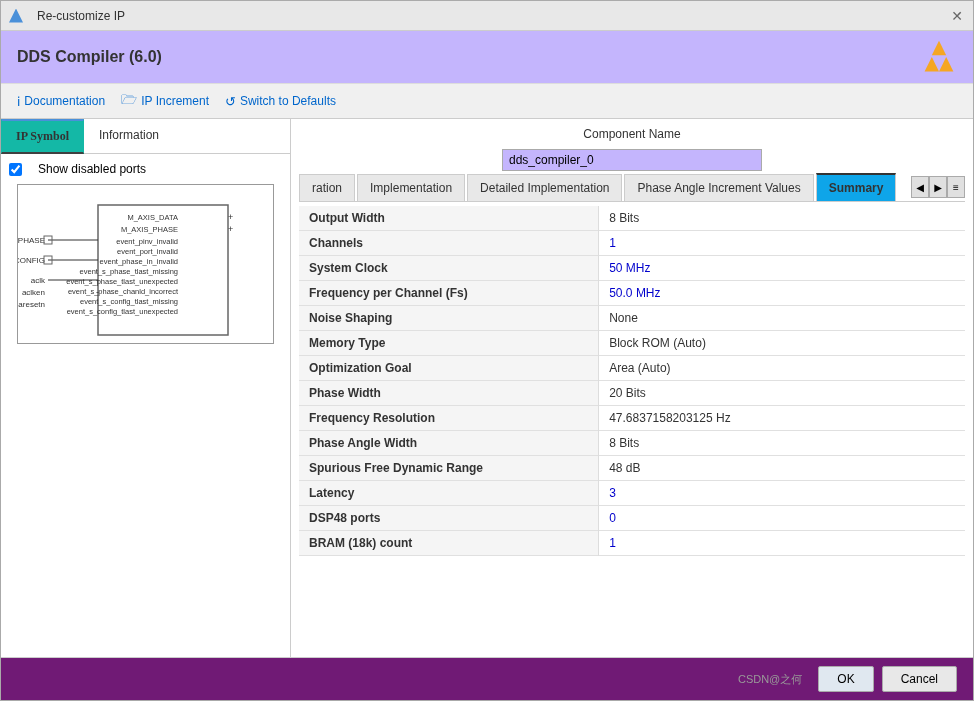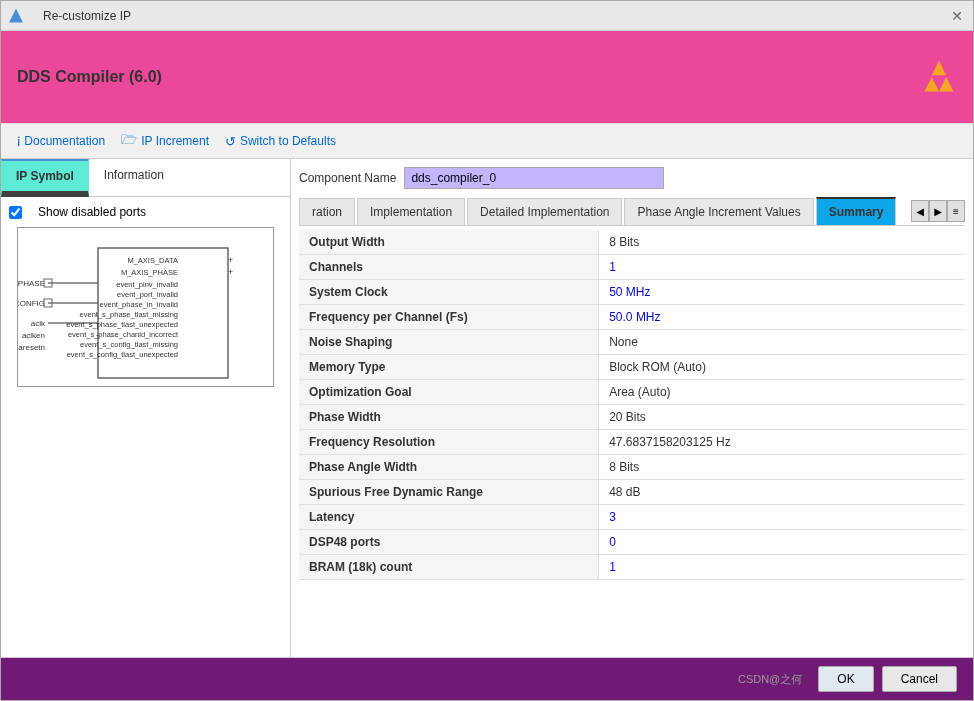--- a/index.html
+++ b/index.html
@@ -1,45 +1,45 @@
 <!DOCTYPE html>
 <html><head>
   <meta charset="utf-8">
   <style>
     * { box-sizing: border-box; margin: 0; padding: 0; }
     body { font-family: Arial, sans-serif; font-size: 12px; background: #f0f0f0; width: 974px; height: 701px; overflow: hidden; }
 
     .window { width: 974px; height: 701px; background: #f0f0f0; display: flex; flex-direction: column; border: 1px solid #aaa; }
 
     .title-bar { background: #e8e8e8; height: 30px; display: flex; align-items: center; padding: 0 8px; border-bottom: 1px solid #ccc; justify-content: space-between; }
-    .title-bar-left { display: flex; align-items: center; gap: 20px; }
+    .title-bar-left { display: flex; align-items: center; gap: 14px; }
     .title-bar-icon { width: 14px; height: 14px; background: #4a90d9; clip-path: polygon(50% 0%, 0% 100%, 100% 100%); }
     .title-bar-text { font-size: 12px; color: #333; font-weight: normal; }
     .title-bar-close { width: 16px; height: 16px; cursor: pointer; color: #666; font-size: 14px; display: flex; align-items: center; justify-content: center; }
 
-    .header { background: #ec4899; padding: 28px 16px; border-bottom: 1px solid #ddd; display: flex; align-items: center; justify-content: space-between; }
+    .header { background: #c4b5fd; padding: 8px 16px; border-bottom: 1px solid #ddd; display: flex; align-items: center; justify-content: space-between; }
     .header-title { font-size: 16px; font-weight: bold; color: #333; }
 
     .toolbar { background: #f0f0f0; padding: 6px 16px; border-bottom: 1px solid #ccc; display: flex; align-items: center; gap: 16px; }
     .toolbar-btn { display: flex; align-items: center; gap: 4px; color: #0066cc; cursor: pointer; font-size: 12px; text-decoration: none; }
     .toolbar-icon { font-size: 13px; }
 
     .main-content { display: flex; flex: 1; overflow: hidden; }
 
     .left-panel { width: 290px; background: white; border-right: 1px solid #ccc; display: flex; flex-direction: column; }
     .left-tabs { display: flex; border-bottom: 1px solid #ccc; }
     .left-tab { padding: 8px 14px; font-size: 12px; cursor: pointer; border: 1px solid transparent; color: #333; }
-    .left-tab.active { background: #5eead4; border-bottom: 6px solid #404040; border-top: 2px solid #4a90d9; font-weight: bold; margin-bottom: -1px; }
+    .left-tab.active { background: #14b8a6; border-bottom: 2px solid #404040; border-top: 2px solid #4a90d9; font-weight: bold; margin-bottom: -1px; font-family: Liberation Serif, serif; }
     .left-tab-content { padding: 8px; flex: 1; }
     .checkbox-row { display: flex; align-items: center; gap: 16px; margin-bottom: 8px; }
     .checkbox-row input { cursor: pointer; }
     .ip-symbol-box { margin: 8px; border: 1px solid #999; background: #fff; position: relative; height: 160px; overflow: hidden; }
 
     .right-panel { flex: 1; background: white; display: flex; flex-direction: column; padding: 8px; }
-    .component-name-row { display: flex; align-items: center; gap: 8px; margin-bottom: 8px; }
+    .component-name-row { display: flex; align-items: center; gap: 8px; margin-bottom: 2px; flex-direction: column; }
     .component-name-label { font-size: 12px; color: #333; }
     .component-name-input { border: 1px solid #aaa; padding: 3px 6px; font-size: 12px; width: 260px; background: #c4b5fd; }
 
     .tabs-row { display: flex; align-items: center; border-bottom: 1px solid #ccc; margin-bottom: 0; }
     .tab { padding: 6px 12px; font-size: 12px; cursor: pointer; border: 1px solid #ccc; border-bottom: none; background: #e8e8e8; color: #333; margin-right: 2px; }
     .tab.active { background: #0ea5e9; font-weight: bold; border-top: 2px solid #333; }
     .tab-nav { margin-left: auto; display: flex; align-items: center; }
     .tab-nav-btn { width: 18px; height: 22px; border: 1px solid #aaa; background: #e0e0e0; cursor: pointer; display: flex; align-items: center; justify-content: center; font-size: 10px; }
     .tab-menu-btn { width: 18px; height: 22px; border: 1px solid #aaa; background: #e0e0e0; cursor: pointer; display: flex; align-items: center; justify-content: center; font-size: 10px; }
 

